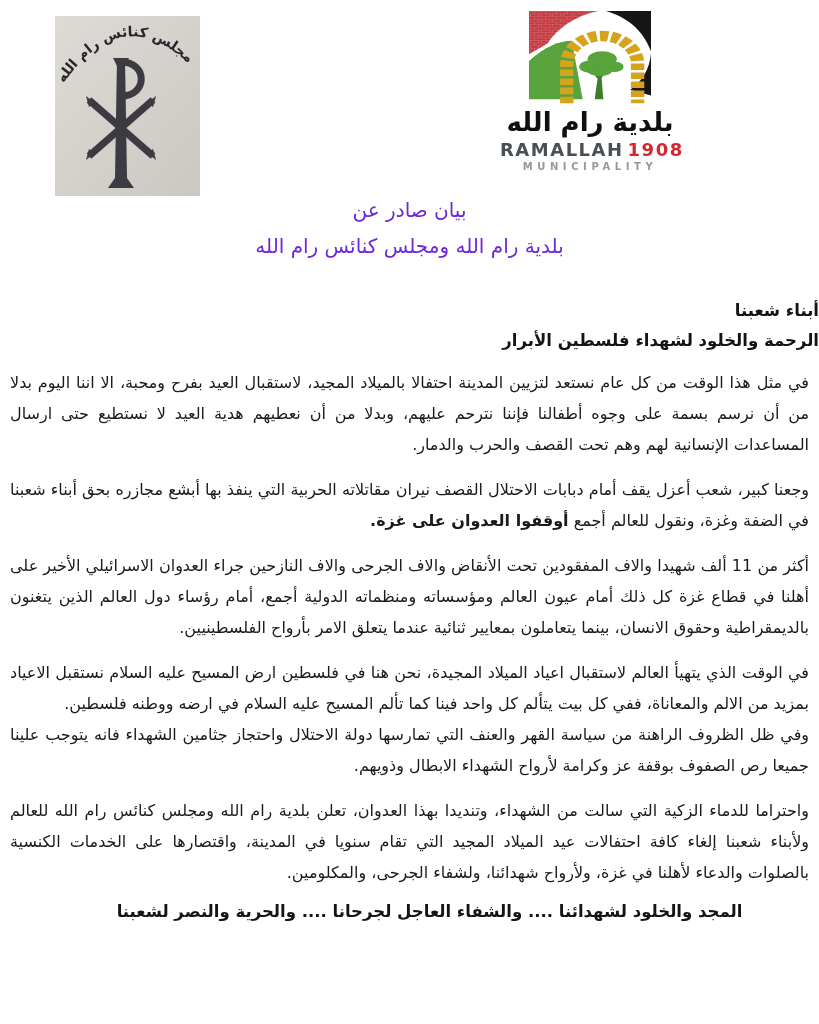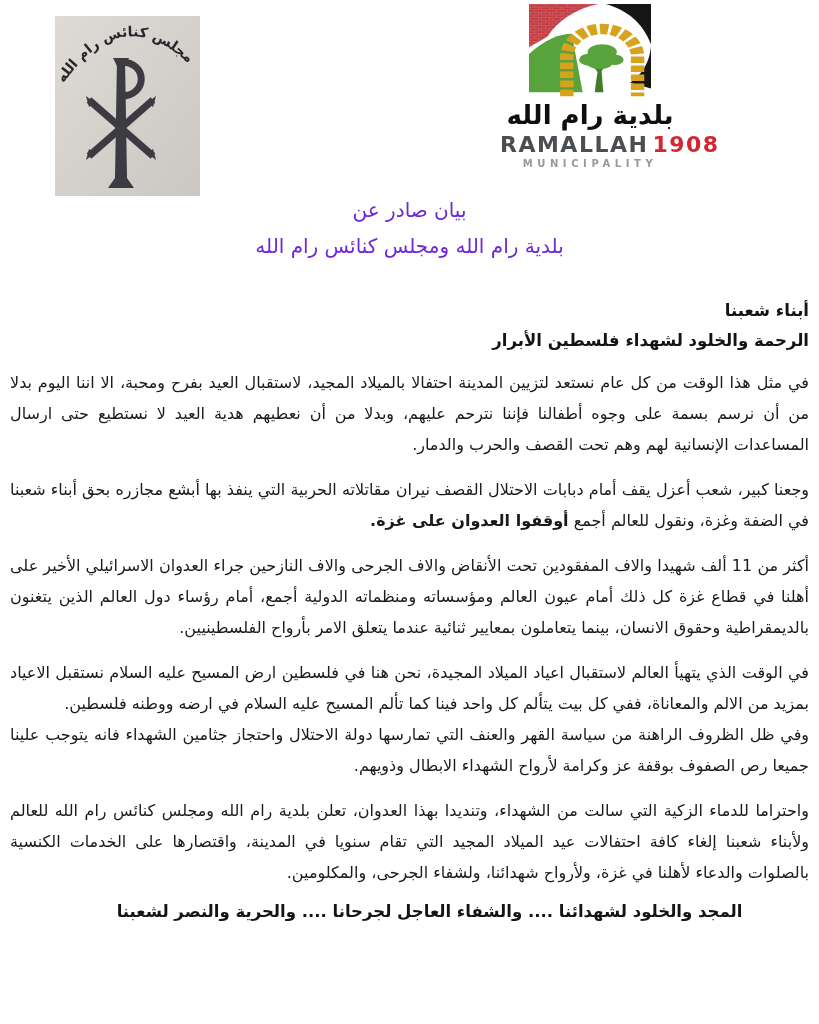--- a/index.html
+++ b/index.html
@@ -6,30 +6,30 @@
   body{
     width:819px;height:1024px;background:#ffffff;overflow:hidden;
     font-family:"DejaVu Sans",sans-serif;color:#1b1b1b;
   }
   .page{position:relative;width:819px;height:1024px;direction:rtl;}
 
   
   .header{position:relative;height:192px;}
   .church-logo{position:absolute;left:55px;top:16px;width:145px;height:180px;}
   .church-logo svg{display:block;width:145px;height:180px;}
-  .muni-logo{position:absolute;left:500px;top:4px;width:180px;text-align:center;direction:ltr;}
+  .muni-logo{position:absolute;left:500px;top:11px;width:180px;text-align:center;direction:ltr;}
   .emblem{display:block;margin:0 auto;width:122px;height:96px;}
   .calligraphy{font-size:26px;font-weight:bold;color:#0f0f0f;line-height:1.05;margin-top:2px;direction:rtl;}
-  .muni-en{font-weight:bold;font-size:22px;letter-spacing:1.5px;color:#4a4f54;margin-top:3px;white-space:nowrap;}
+  .muni-en{font-weight:bold;font-size:18px;letter-spacing:1.5px;color:#4a4f54;margin-top:3px;white-space:nowrap;}
   .muni-en .year{color:#d22730;margin-left:4px;}
   .muni-sub{font-size:10px;font-weight:bold;letter-spacing:4.6px;color:#949a9f;margin-top:1px;white-space:nowrap;}
 
   
   .title{text-align:center;font-size:20px;line-height:1.8;margin-top:0;color:#6d28d9;}
-  .salutation{padding:0 10px;margin-top:32px;font-weight:bold;font-size:16.5px;line-height:1.8;color:#141414;}
+  .salutation{padding:0 0;margin-top:32px;font-weight:bold;font-size:16.5px;line-height:1.8;color:#141414;}
 
   
   .body-text{padding:0 10px;margin-top:12px;}
   .body-text p{margin:0 0 14px 0;font-size:16px;line-height:31px;text-align:justify;color:#1a1a1a;}
   .body-text p.tight{margin-bottom:0;}
   .body-text b{font-weight:bold;}
   .closing{font-weight:bold;text-align:center;font-size:16.5px;margin-top:8px;color:#141414;padding-left:40px;}
 </style>
 </head>
 <body>

